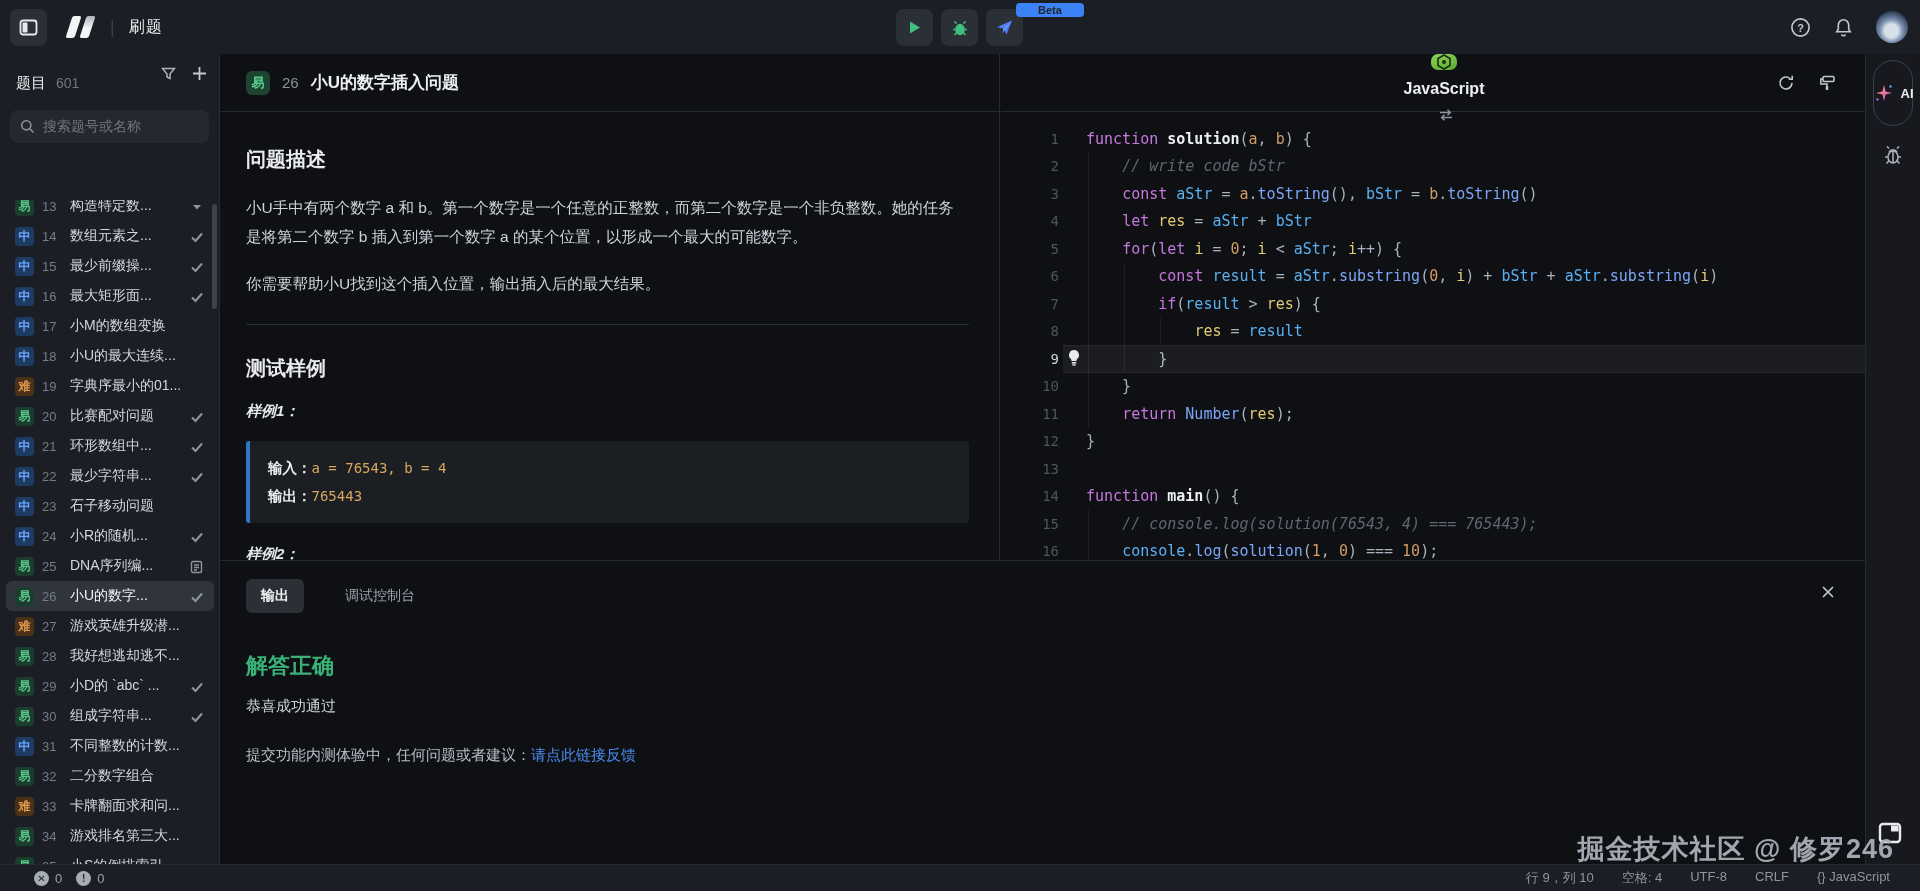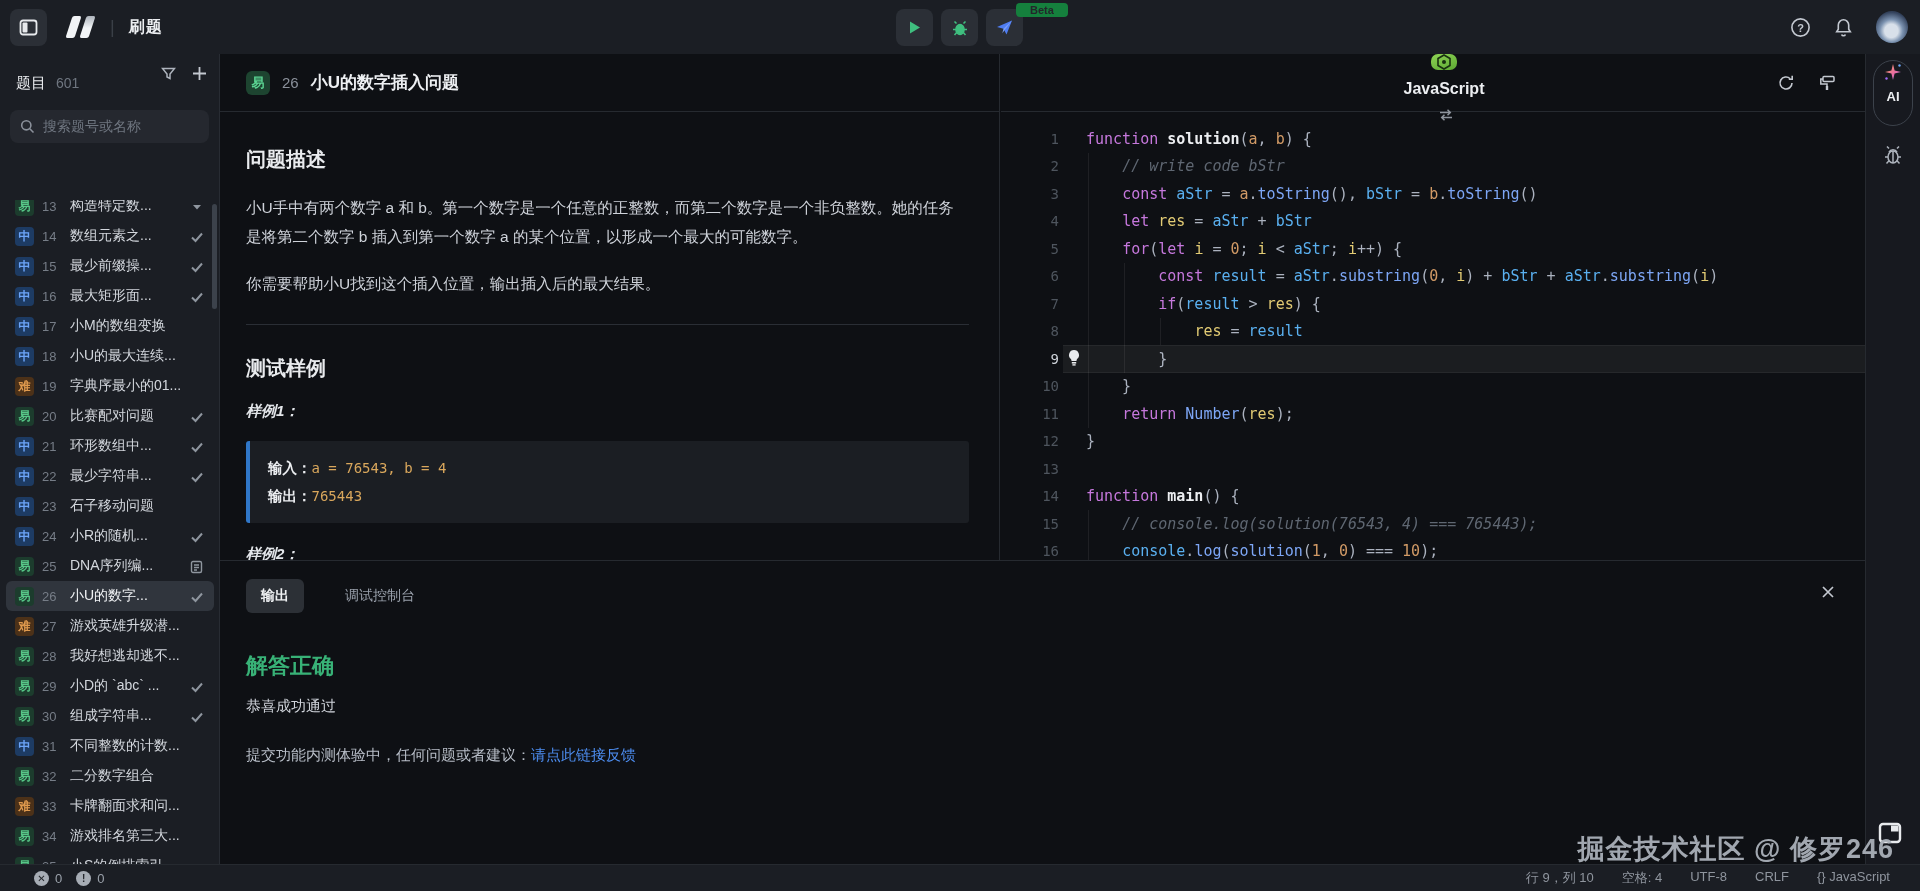--- a/index.html
+++ b/index.html
@@ -8,23 +8,23 @@
   .app { position:relative; width:1920px; height:891px; background:#0e1014; overflow:hidden; }
 
   
   .topbar { position:absolute; left:0; top:0; width:1920px; height:54px; background:#1b1e24; z-index:5; }
   .tb-left { position:absolute; left:10px; top:0; height:54px; display:flex; align-items:center; gap:12px; }
   .icon-btn { width:37px; height:37px; border-radius:8px; background:#2b2f36; display:flex; align-items:center; justify-content:center; cursor:pointer; }
   .logo { display:flex; align-items:flex-end; gap:5px; margin-left:10px; }
   .logo .bar { width:9px; height:22px; background:#f2f4f6; border-radius:2px; transform:skewX(-18deg); }
   .logo .bar.b2 { background:linear-gradient(180deg,#aeb4bc 0%,#f2f4f6 55%); }
   .tb-sep { color:#3a3f47; font-size:18px; margin:0 2px 0 6px; }
-  .app-label { font-size:16px; font-weight:700; color:#eceef1; letter-spacing:1px; }
+  .app-label { font-size:16px; font-weight:400; color:#eceef1; letter-spacing:1px; }
   .tb-center { position:absolute; left:896px; top:9px; display:flex; gap:8px; }
-  .beta { position:absolute; left:120px; top:-6px; background:#15803d; color:#23262b; font-size:11px; font-weight:700; padding:1px 14px; border-radius:4px; }
+  .beta { position:absolute; left:120px; top:-6px; background:#3b82f6; color:#23262b; font-size:11px; font-weight:700; padding:1px 22px; border-radius:4px; }
   .tb-right { position:absolute; right:12px; top:0; height:54px; display:flex; align-items:center; gap:22px; }
   .avatar { width:32px; height:32px; border-radius:50%; background:radial-gradient(circle at 48% 62%, #d8e0ea 0 26%, #7b92b0 44%, #33425c 72%, #1a2336 100%); cursor:pointer; }
 
   
   .sidebar { position:absolute; left:0; top:54px; width:220px; height:810px; background:#1b1e24; border-right:1px solid #282c33; z-index:3; }
   .sb-head { position:relative; height:44px; padding:14px 14px 0 16px; display:flex; align-items:center; }
   .sb-title { font-size:15px; font-weight:400; color:#eceef1; }
   .sb-count { font-size:14px; color:#6f7680; margin-left:10px; }
   .sb-tools { position:absolute; right:12px; top:12px; display:flex; gap:16px; align-items:center; }
   .sb-search { margin:12px 10px 0 10px; height:33px; background:#25282f; border-radius:8px; display:flex; align-items:center; padding:0 10px; gap:8px; cursor:text; }
@@ -88,21 +88,21 @@
   .out-tab { font-size:14px; color:#99a0ab; padding:8px 15px; border-radius:6px; cursor:pointer; }
   .out-tab.active { background:#2c3036; color:#f0f2f4; font-weight:700; }
   .out-close { position:absolute; right:30px; top:24px; cursor:pointer; }
   .out-result { margin:38px 0 0 26px; font-size:22px; font-weight:700; color:#38b277; }
   .out-sub { margin:16px 0 0 26px; font-size:15px; color:#cfd3da; }
   .out-feedback { margin:30px 0 0 26px; font-size:15px; color:#b7bdc7; }
   .out-feedback a { color:#4d8df0; text-decoration:none; cursor:pointer; }
 
   
   .rail { position:absolute; right:0; top:54px; width:55px; height:810px; background:#17191f; border-left:1px solid #262a30; z-index:4; }
-  .ai-btn { position:absolute; left:7px; top:6px; width:40px; height:66px; border:1px solid #3c424b; border-radius:20px; display:flex; flex-direction:column; align-items:center; gap:6px; cursor:pointer; }
+  .ai-btn { position:absolute; left:7px; top:6px; width:40px; height:66px; border:1px solid #3c424b; border-radius:20px; display:flex; align-items:center; justify-content:center; gap:6px; cursor:pointer; }
   .ai-txt { font-size:13px; font-weight:700; color:#eceef1; }
   .rail-bug { position:absolute; left:16px; top:90px; cursor:pointer; }
   .rail-panel { position:absolute; left:11px; bottom:18px; cursor:pointer; }
 
   
   .statusbar { position:absolute; left:0; top:864px; width:1920px; height:27px; background:#1b1e24; border-top:1px solid #262a30; z-index:6; display:flex; align-items:center; }
   .st-left { display:flex; align-items:center; gap:6px; margin-left:34px; color:#9aa1aa; font-size:13px; }
   .st-left .cnt { margin-right:8px; }
   .st-right { position:absolute; right:30px; display:flex; gap:28px; color:#8f959e; font-size:13px;margin-left:46px; }
   .st-circle { width:15px; height:15px; border-radius:50%; background:#a7adb5; color:#23262b; font-size:10px; font-weight:700; display:flex; align-items:center; justify-content:center; }

